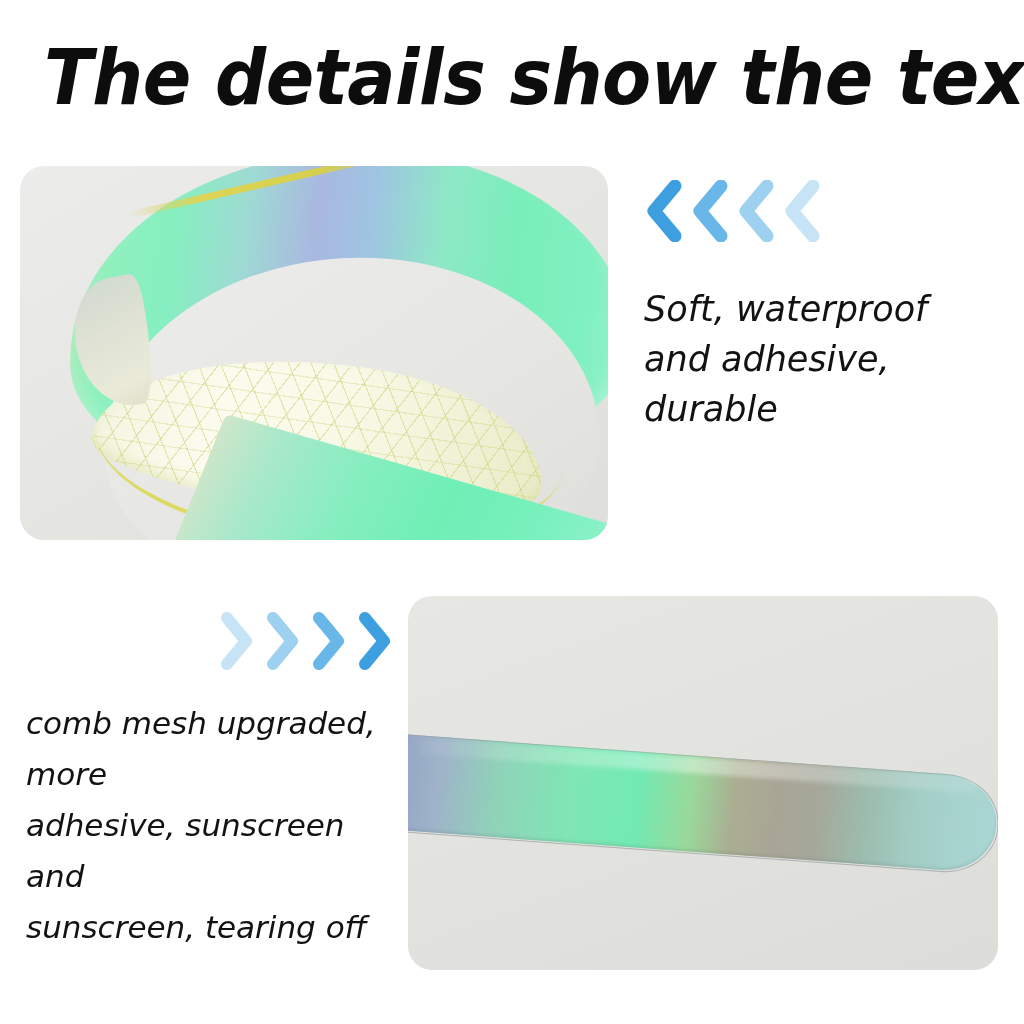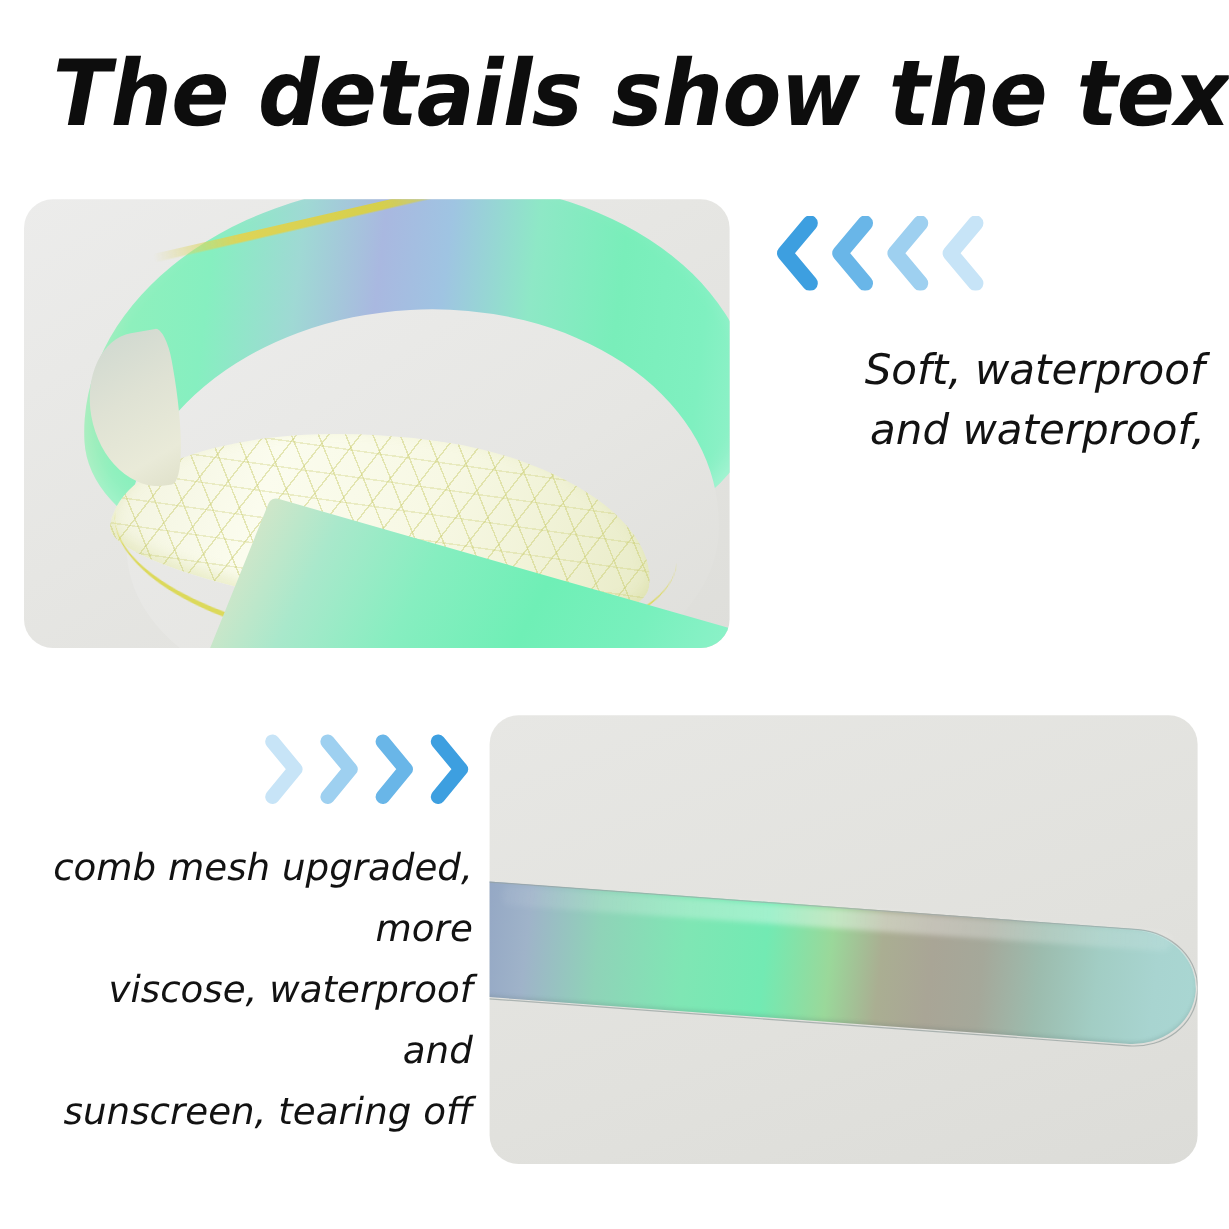--- a/index.html
+++ b/index.html
@@ -235,21 +235,20 @@
   #chevrons-left-bottom { left: 214px; top: 610px; gap: 4px; }
   .chev { width: 42px; height: 62px; display: block; }
 
   
   .body-text {
     position: absolute;
     color: #121212;
     font-family: "DejaVu Sans", sans-serif;
     font-style: italic;
     font-weight: 400;
-    text-align: right;
   }
   #text-right {
     left: 644px;
     top: 284px;
     width: 360px;
     font-size: 35px;
     line-height: 50px;
   }
   #text-left {
     left: 26px;
@@ -289,21 +288,22 @@
   <svg class="chev" viewBox="0 0 42 62">
     <path d="M33 6 L12 31 L33 56" fill="none" stroke="#9ed0f0" stroke-width="13" stroke-linecap="round" stroke-linejoin="round"></path>
   </svg>
   <svg class="chev" viewBox="0 0 42 62">
     <path d="M33 6 L12 31 L33 56" fill="none" stroke="#c7e4f7" stroke-width="13" stroke-linecap="round" stroke-linejoin="round"></path>
   </svg>
 </div>
 
 <div class="body-text" id="text-right">
   <p>Soft, waterproof</p>
-  <p>and waterproof,</p>
+  <p>and adhesive,</p>
+  <p>durable</p>
 </div>
 
 <div class="chevrons" id="chevrons-left-bottom">
   <svg class="chev" viewBox="0 0 42 62">
     <path d="M13 8 L32 31 L13 54" fill="none" stroke="#c7e4f7" stroke-width="12" stroke-linecap="round" stroke-linejoin="round"></path>
   </svg>
   <svg class="chev" viewBox="0 0 42 62">
     <path d="M13 8 L32 31 L13 54" fill="none" stroke="#9ed0f0" stroke-width="12" stroke-linecap="round" stroke-linejoin="round"></path>
   </svg>
   <svg class="chev" viewBox="0 0 42 62">
@@ -315,16 +315,16 @@
 </div>
 
 <div class="photo-card" id="card-bottom">
   <div class="strip"></div>
   <div class="strip-outline"></div>
   <div class="strip-gloss"></div>
 </div>
 
 <div class="body-text" id="text-left">
   <p>comb mesh upgraded, more</p>
-  <p>viscose, waterproof and</p>
+  <p>adhesive, sunscreen and</p>
   <p>sunscreen, tearing off</p>
 
 </div>
 
 </body></html>

